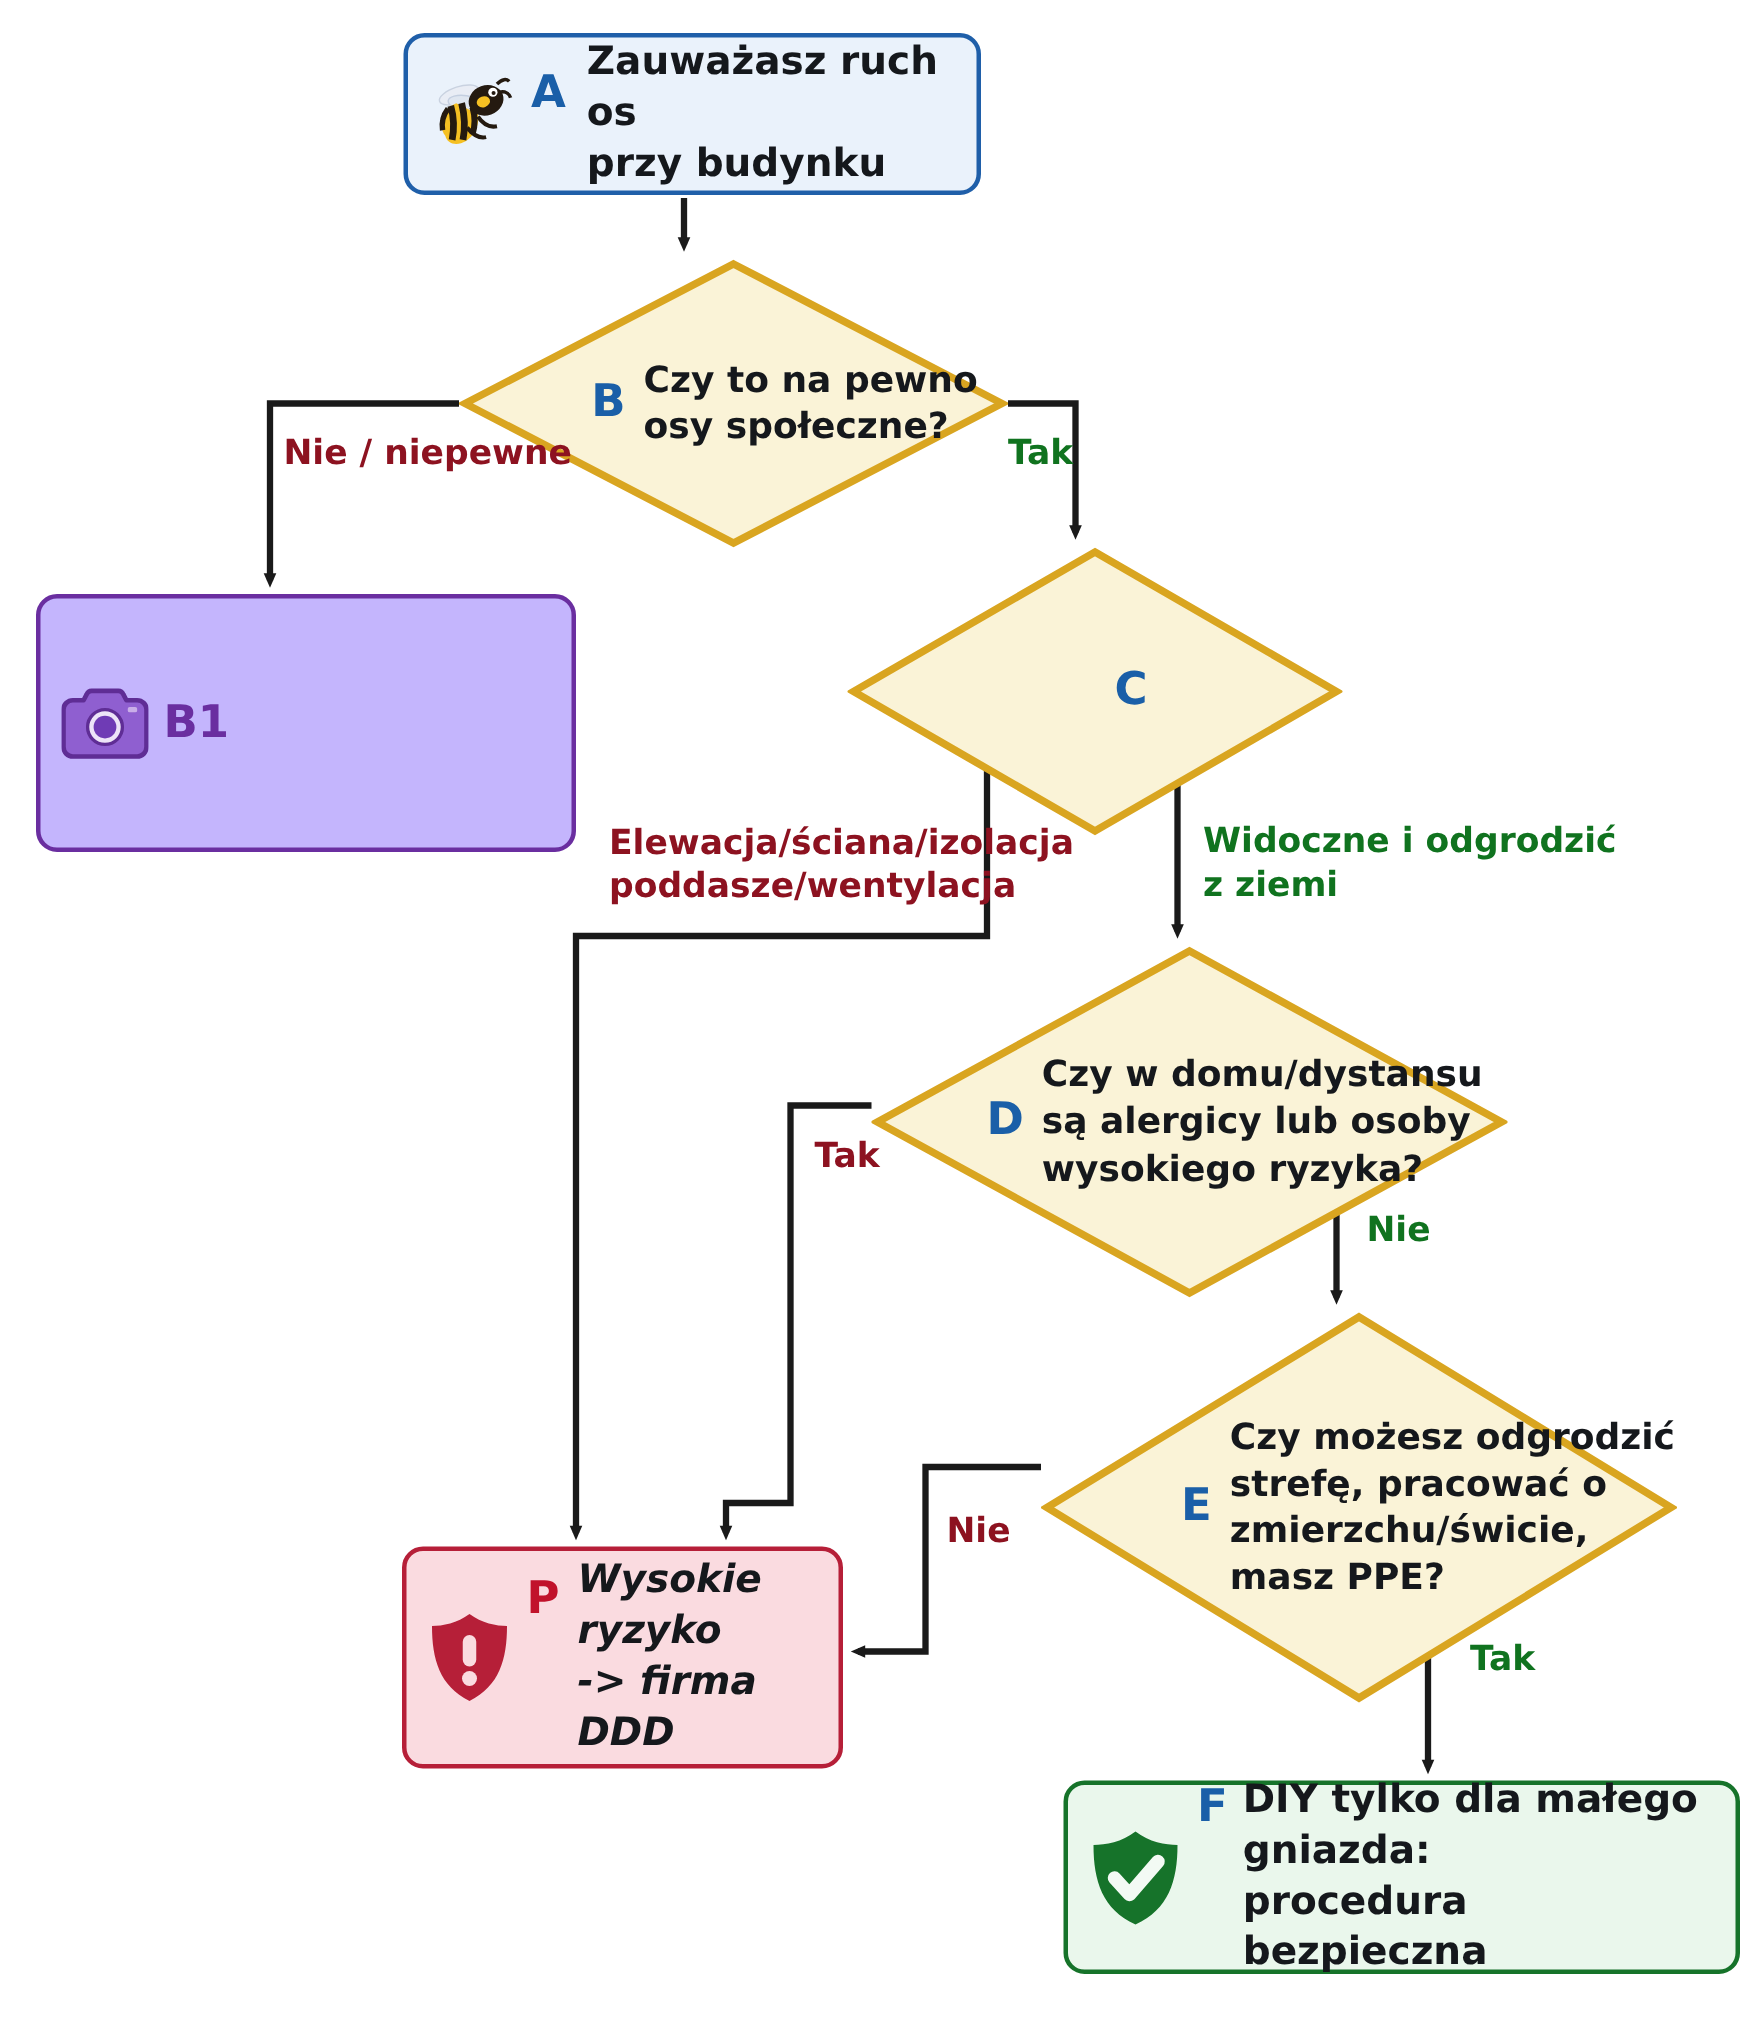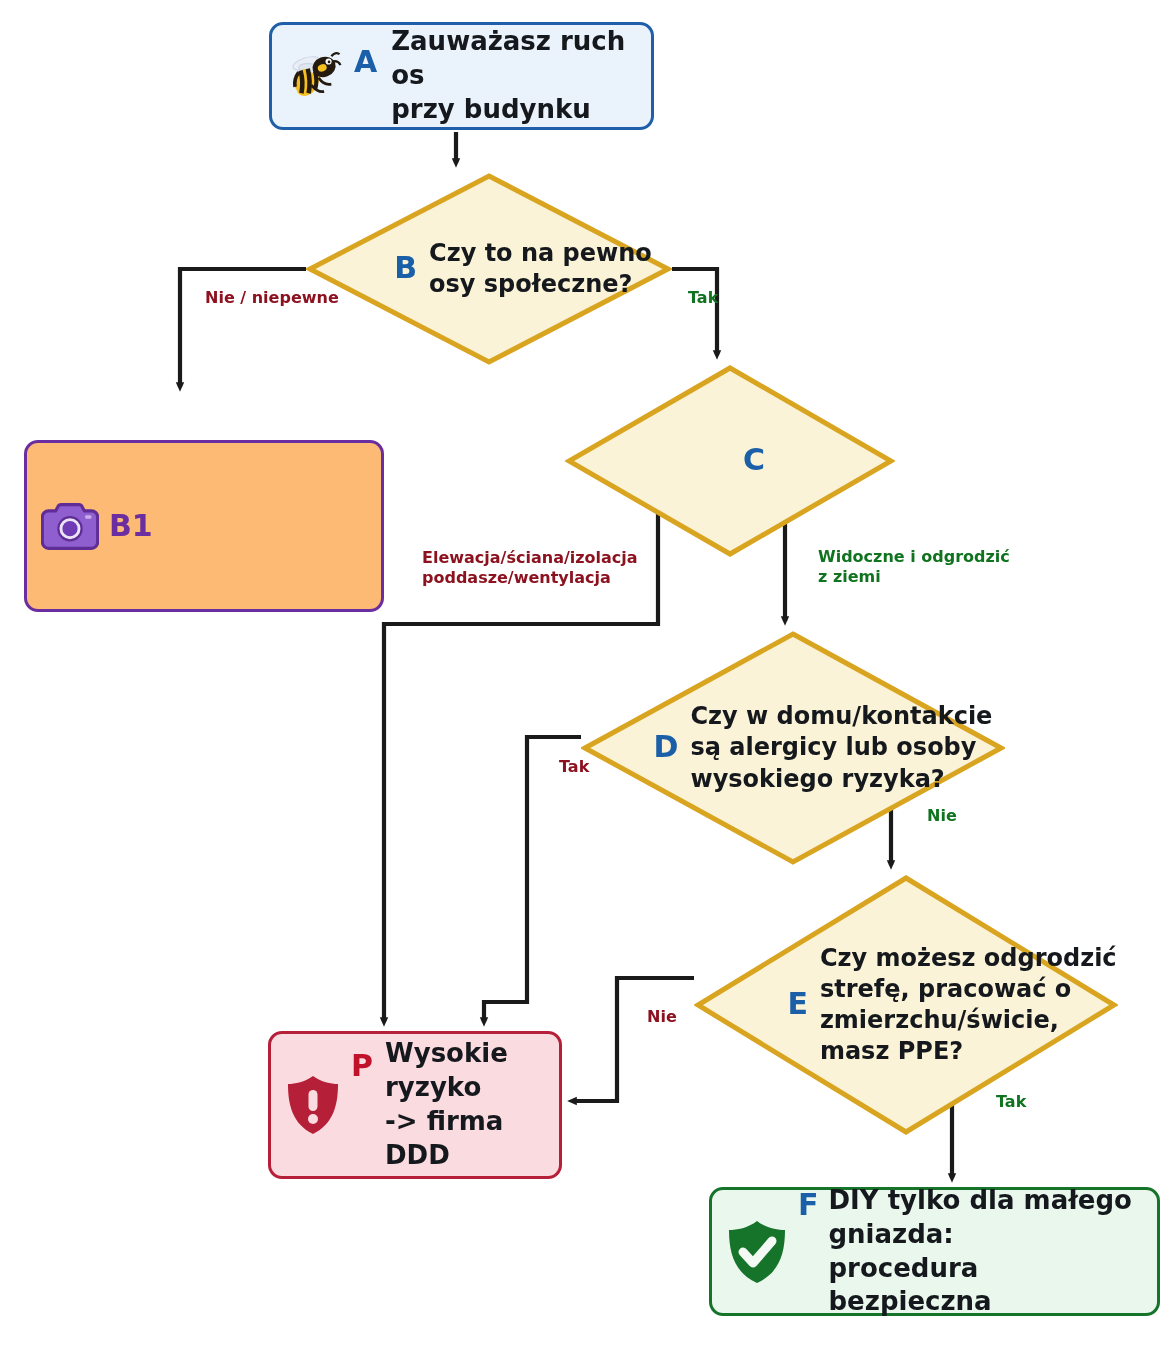--- a/index.html
+++ b/index.html
@@ -72,36 +72,35 @@
     background: #eaf2fb;
     border-color: #1f5fa9;
   }
   #node-a .tag { color: #1a5fa8; font-size: 30px; margin-top: 22px; }
   #node-a .label { margin-left: 4px; }
 
   
   #node-b1 {
     left: 24px; top: 396px;
     width: 360px; height: 172px;
-    background: #fdba74;
+    background: #c4b5fd;
     border-color: #6a2ea0;
-    margin-top: 44px;
   }
   #node-b1 .tag { color: #6a2ea0; font-size: 30px; margin-top: 10px; }
   #node-b1 .label { font-size: 22px; }
 
   
   #node-p {
     left: 268px; top: 1031px;
     width: 294px; height: 148px;
     background: #fadbe0;
     border-color: #b61f38;
   }
   #node-p .tag { color: #c1122b; font-size: 30px; margin-top: 14px; }
-  #node-p .label { margin-left: 2px; }
+  #node-p .label { margin-left: 2px; font-style: italic; }
 
   
   #node-f {
     left: 709px; top: 1187px;
     width: 451px; height: 129px;
     background: #eaf7ec;
     border-color: #16732a;
   }
   #node-f .tag { color: #1a5fa8; font-size: 30px; margin-top: 6px; }
 
@@ -138,24 +137,23 @@
 
   #node-b .dcontent { padding-left: 34px; }
   #node-c .dcontent { padding-left: 24px; }
   #node-d .dcontent { padding-left: 30px; }
   #node-e .dcontent { padding-left: 46px; }
 
   
   .edge-label {
     position: absolute;
     font-weight: bold;
-    font-size: 16px;
+    font-size: 23px;
     line-height: 1.28;
     white-space: pre-line;
-    margin-left: 16px;
   }
   .lbl-no  { color: #8d1220; }
   .lbl-yes { color: #10731f; }
 
   #lbl-b-no   { left: 189px; top: 288px; }
   #lbl-b-yes  { left: 672px; top: 288px; }
   #lbl-c-wall { left: 406px; top: 548px; text-align: left; }
   #lbl-c-ground { left: 802px; top: 547px; }
   #lbl-d-yes  { left: 543px; top: 757px; }
   #lbl-d-no   { left: 911px; top: 806px; }
@@ -263,21 +261,21 @@
       <span class="tag">C</span>
     </div>
   </div>
 
   <div class="node diamond" id="node-d">
     <svg viewBox="0 0 424 236" preserveAspectRatio="none">
       <polygon points="212,4 420,118 212,232 4,118" fill="#faf3d7" stroke="#d9a520" stroke-width="5"></polygon>
     </svg>
     <div class="dcontent">
       <span class="tag">D</span>
-      <span class="label">Czy w domu/kontakcie
+      <span class="label">Czy w domu/dystansu
 są alergicy lub osoby
 wysokiego ryzyka?</span>
     </div>
   </div>
 
   <div class="node diamond" id="node-e">
     <svg viewBox="0 0 424 262" preserveAspectRatio="none">
       <polygon points="212,4 420,131 212,258 4,131" fill="#faf3d7" stroke="#d9a520" stroke-width="5"></polygon>
     </svg>
     <div class="dcontent">

